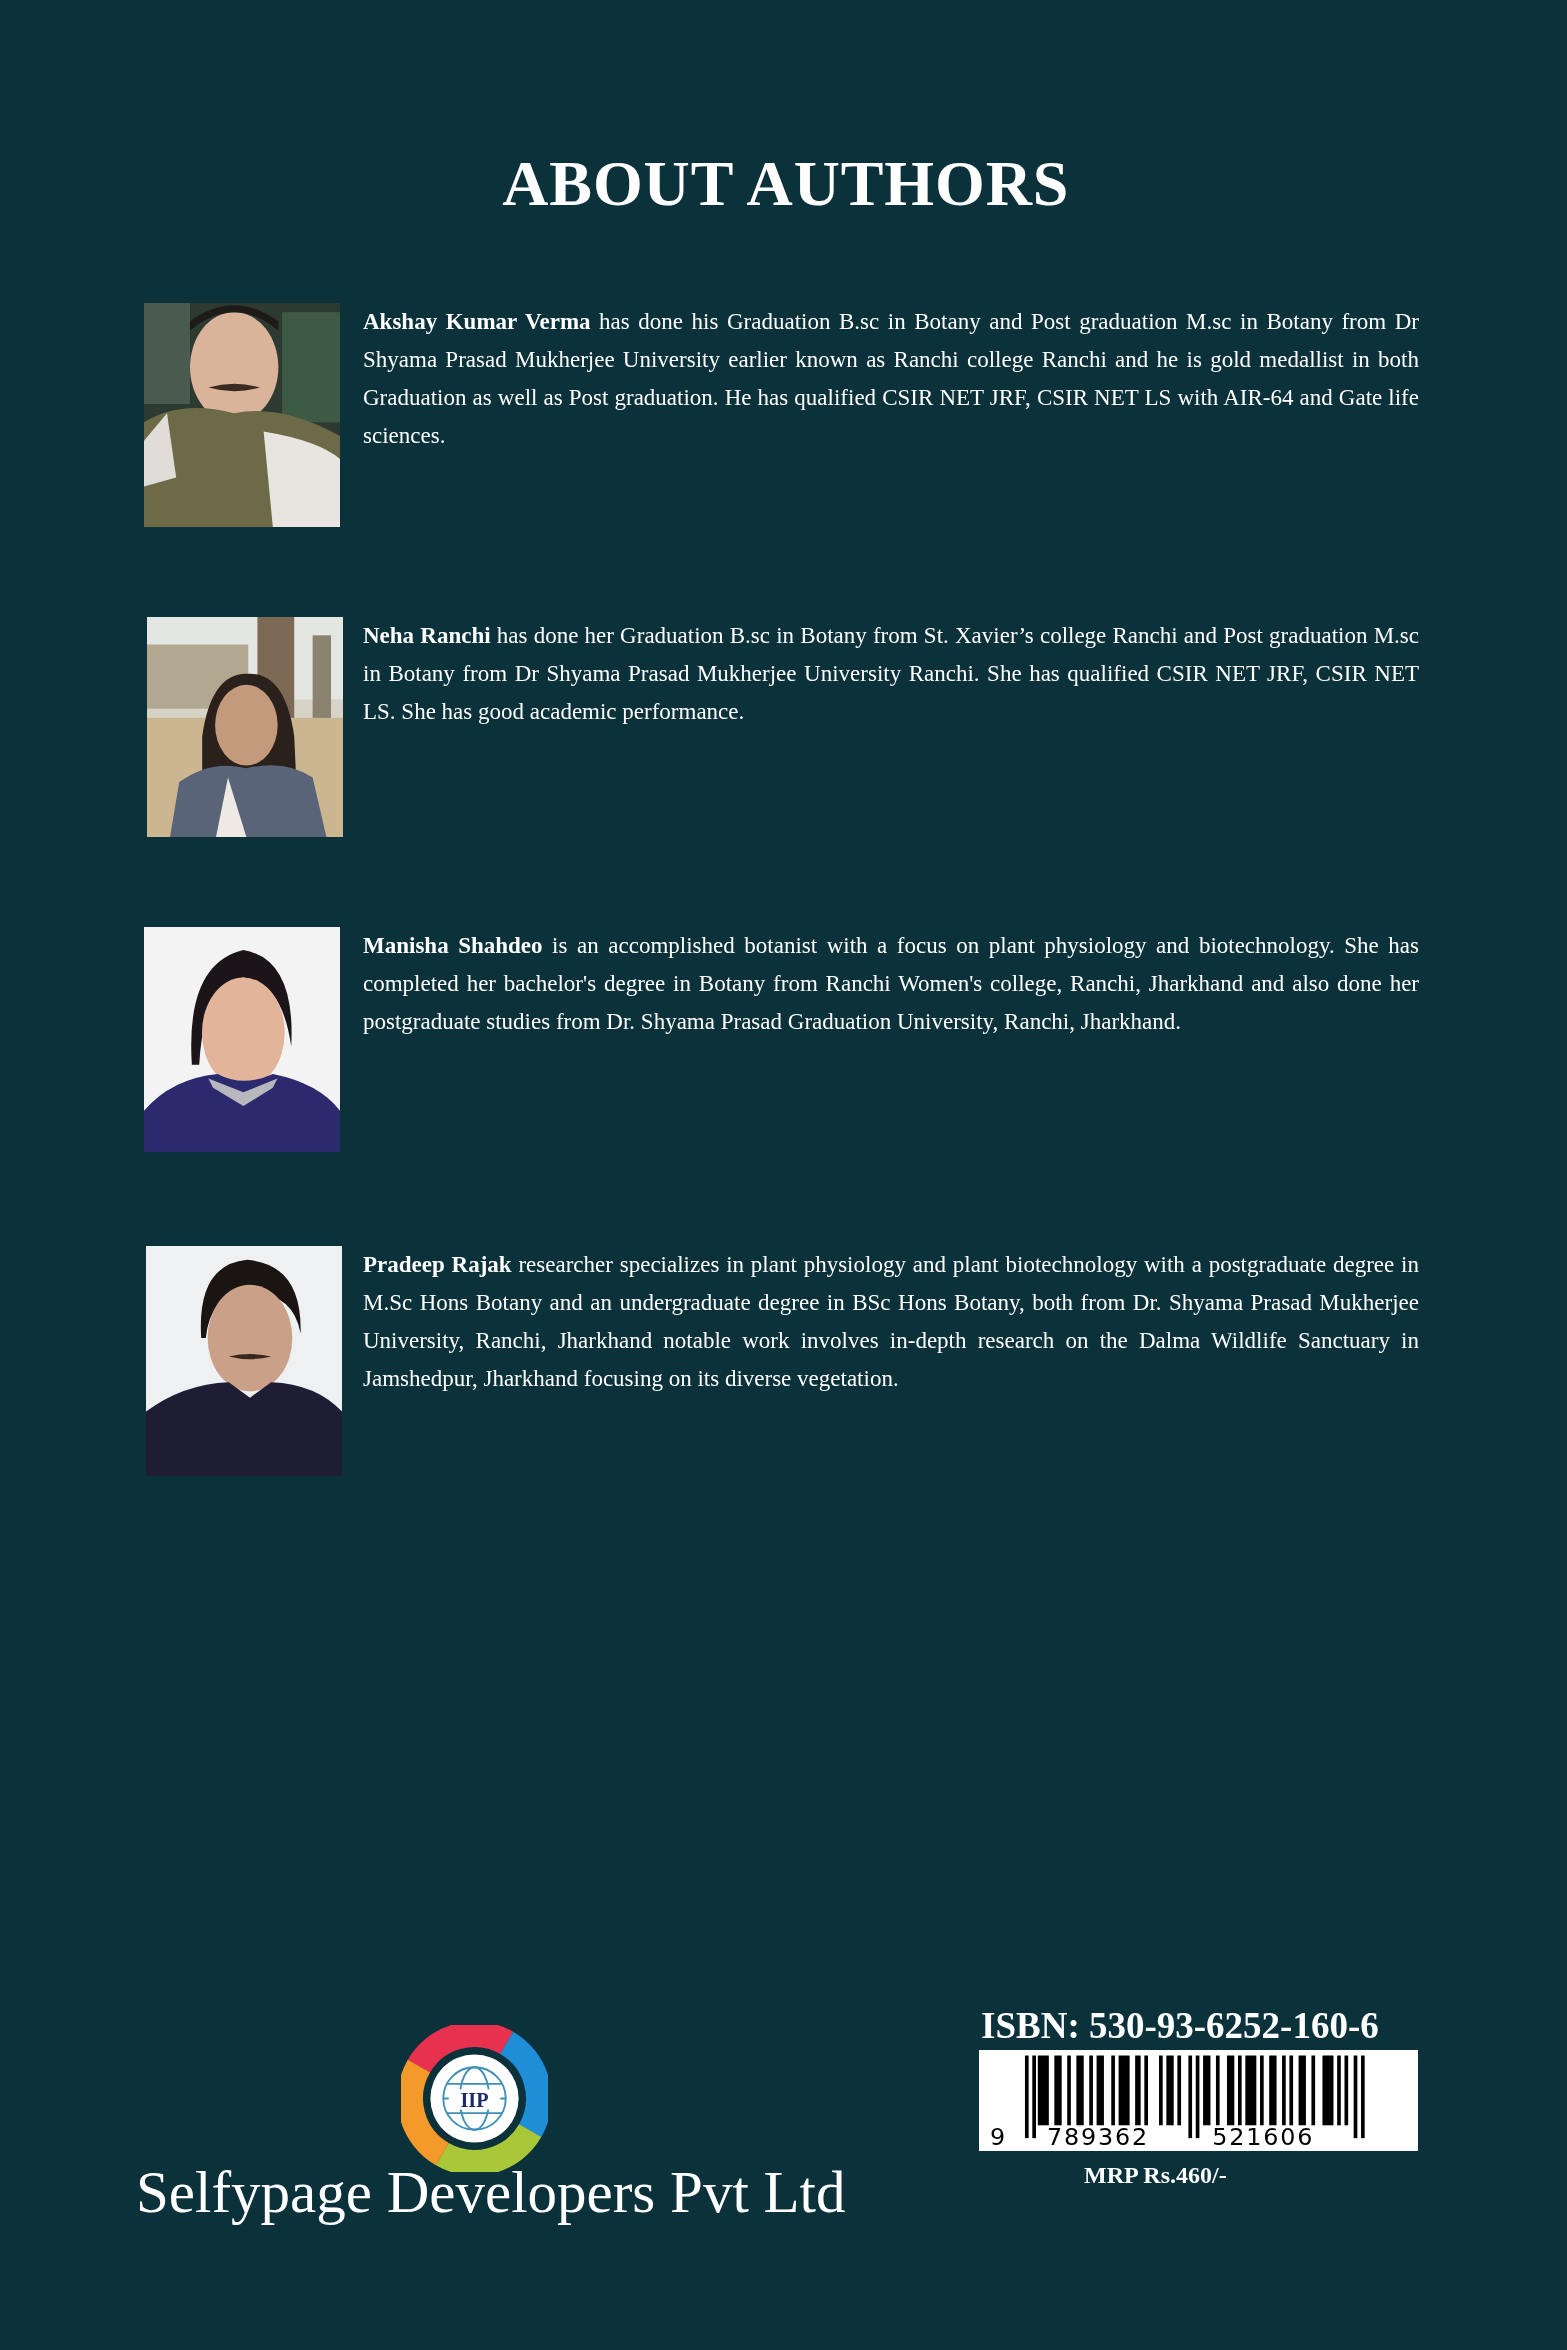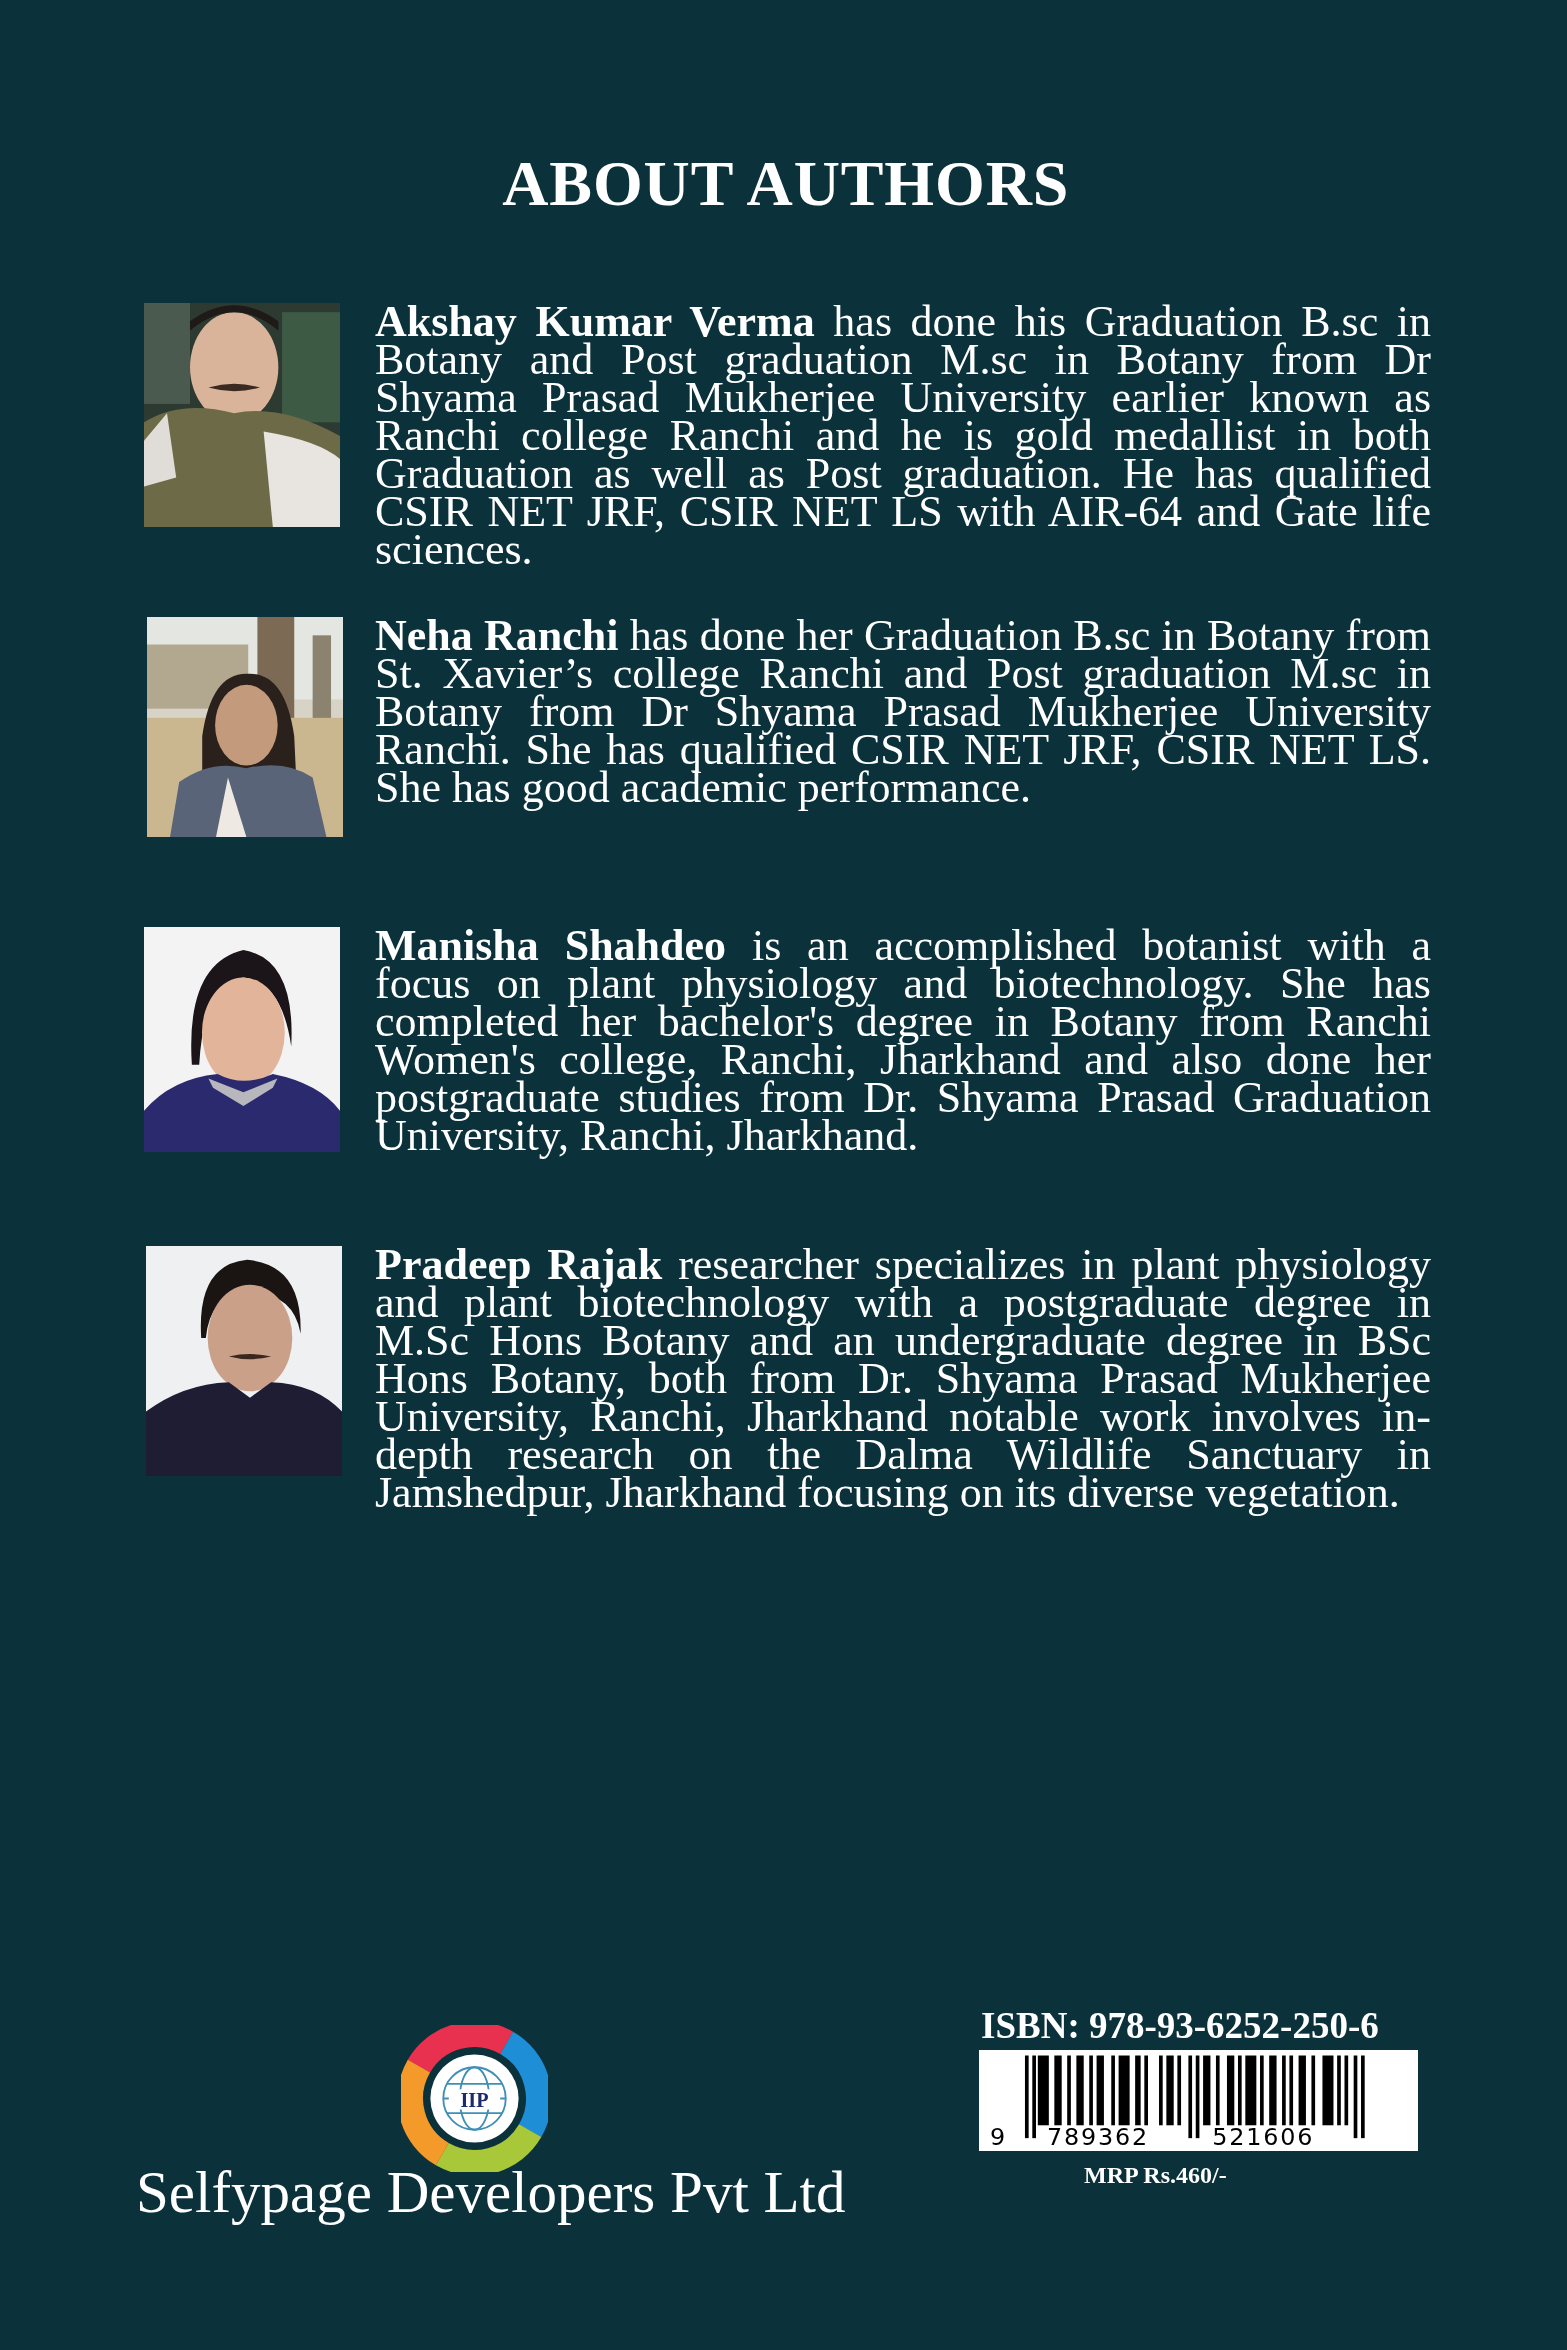--- a/index.html
+++ b/index.html
@@ -19,23 +19,22 @@
   .author {
     position: absolute; left: 144px; width: 1276px;
   }
   .photo {
     position: absolute; left: 0; top: 0;
     width: 196px; overflow: hidden;
   }
   .photo svg { display: block; width: 100%; height: 100%; }
   .bio {
     position: absolute; left: 219px; top: 0; width: 1056px;
-    font-size: 44px; line-height: 38px; text-align: justify;
+    font-size: 23px; line-height: 38px; text-align: justify;
     text-align-last: left;
-    margin-left: 12px;
   }
   .bio .name { font-weight: bold; }
   .logo {
     position: absolute; left: 401px; top: 2025px; width: 147px; height: 147px;
   }
   .publisher {
     position: absolute; left: 136px; top: 2163px;
     font-size: 59px; line-height: 1; white-space: nowrap;
   }
   .isbn {
@@ -138,21 +137,21 @@
     <line x1="46" y1="80" x2="114" y2="80" stroke="#3d8fb8" stroke-width="2"></line>
     <line x1="50" y1="64" x2="110" y2="64" stroke="#3d8fb8" stroke-width="2"></line>
     <line x1="50" y1="96" x2="110" y2="96" stroke="#3d8fb8" stroke-width="2"></line>
     <rect x="52" y="70" width="56" height="22" fill="#ffffff"></rect>
     <text x="80" y="89" text-anchor="middle" font-family="Liberation Serif, serif" font-weight="bold" font-size="22" fill="#1b2b6b">IIP</text>
   </svg>
 </div>
 
 <div class="publisher">Selfypage Developers Pvt Ltd</div>
 
-<div class="isbn">ISBN: 978-93-6252-250-6</div>
+<div class="isbn">ISBN: 530-93-6252-160-6</div>
 <div class="barcode">
   <svg viewBox="0 0 478 110" width="439" height="101">
     <g fill="#000">
       <rect x="50" y="6" width="4" height="90"></rect>
       <rect x="58" y="6" width="4" height="90"></rect>
       <rect x="64" y="6" width="12" height="76"></rect>
       <rect x="82" y="6" width="8" height="76"></rect>
       <rect x="96" y="6" width="4" height="76"></rect>
       <rect x="106" y="6" width="8" height="76"></rect>
       <rect x="120" y="6" width="4" height="76"></rect>

